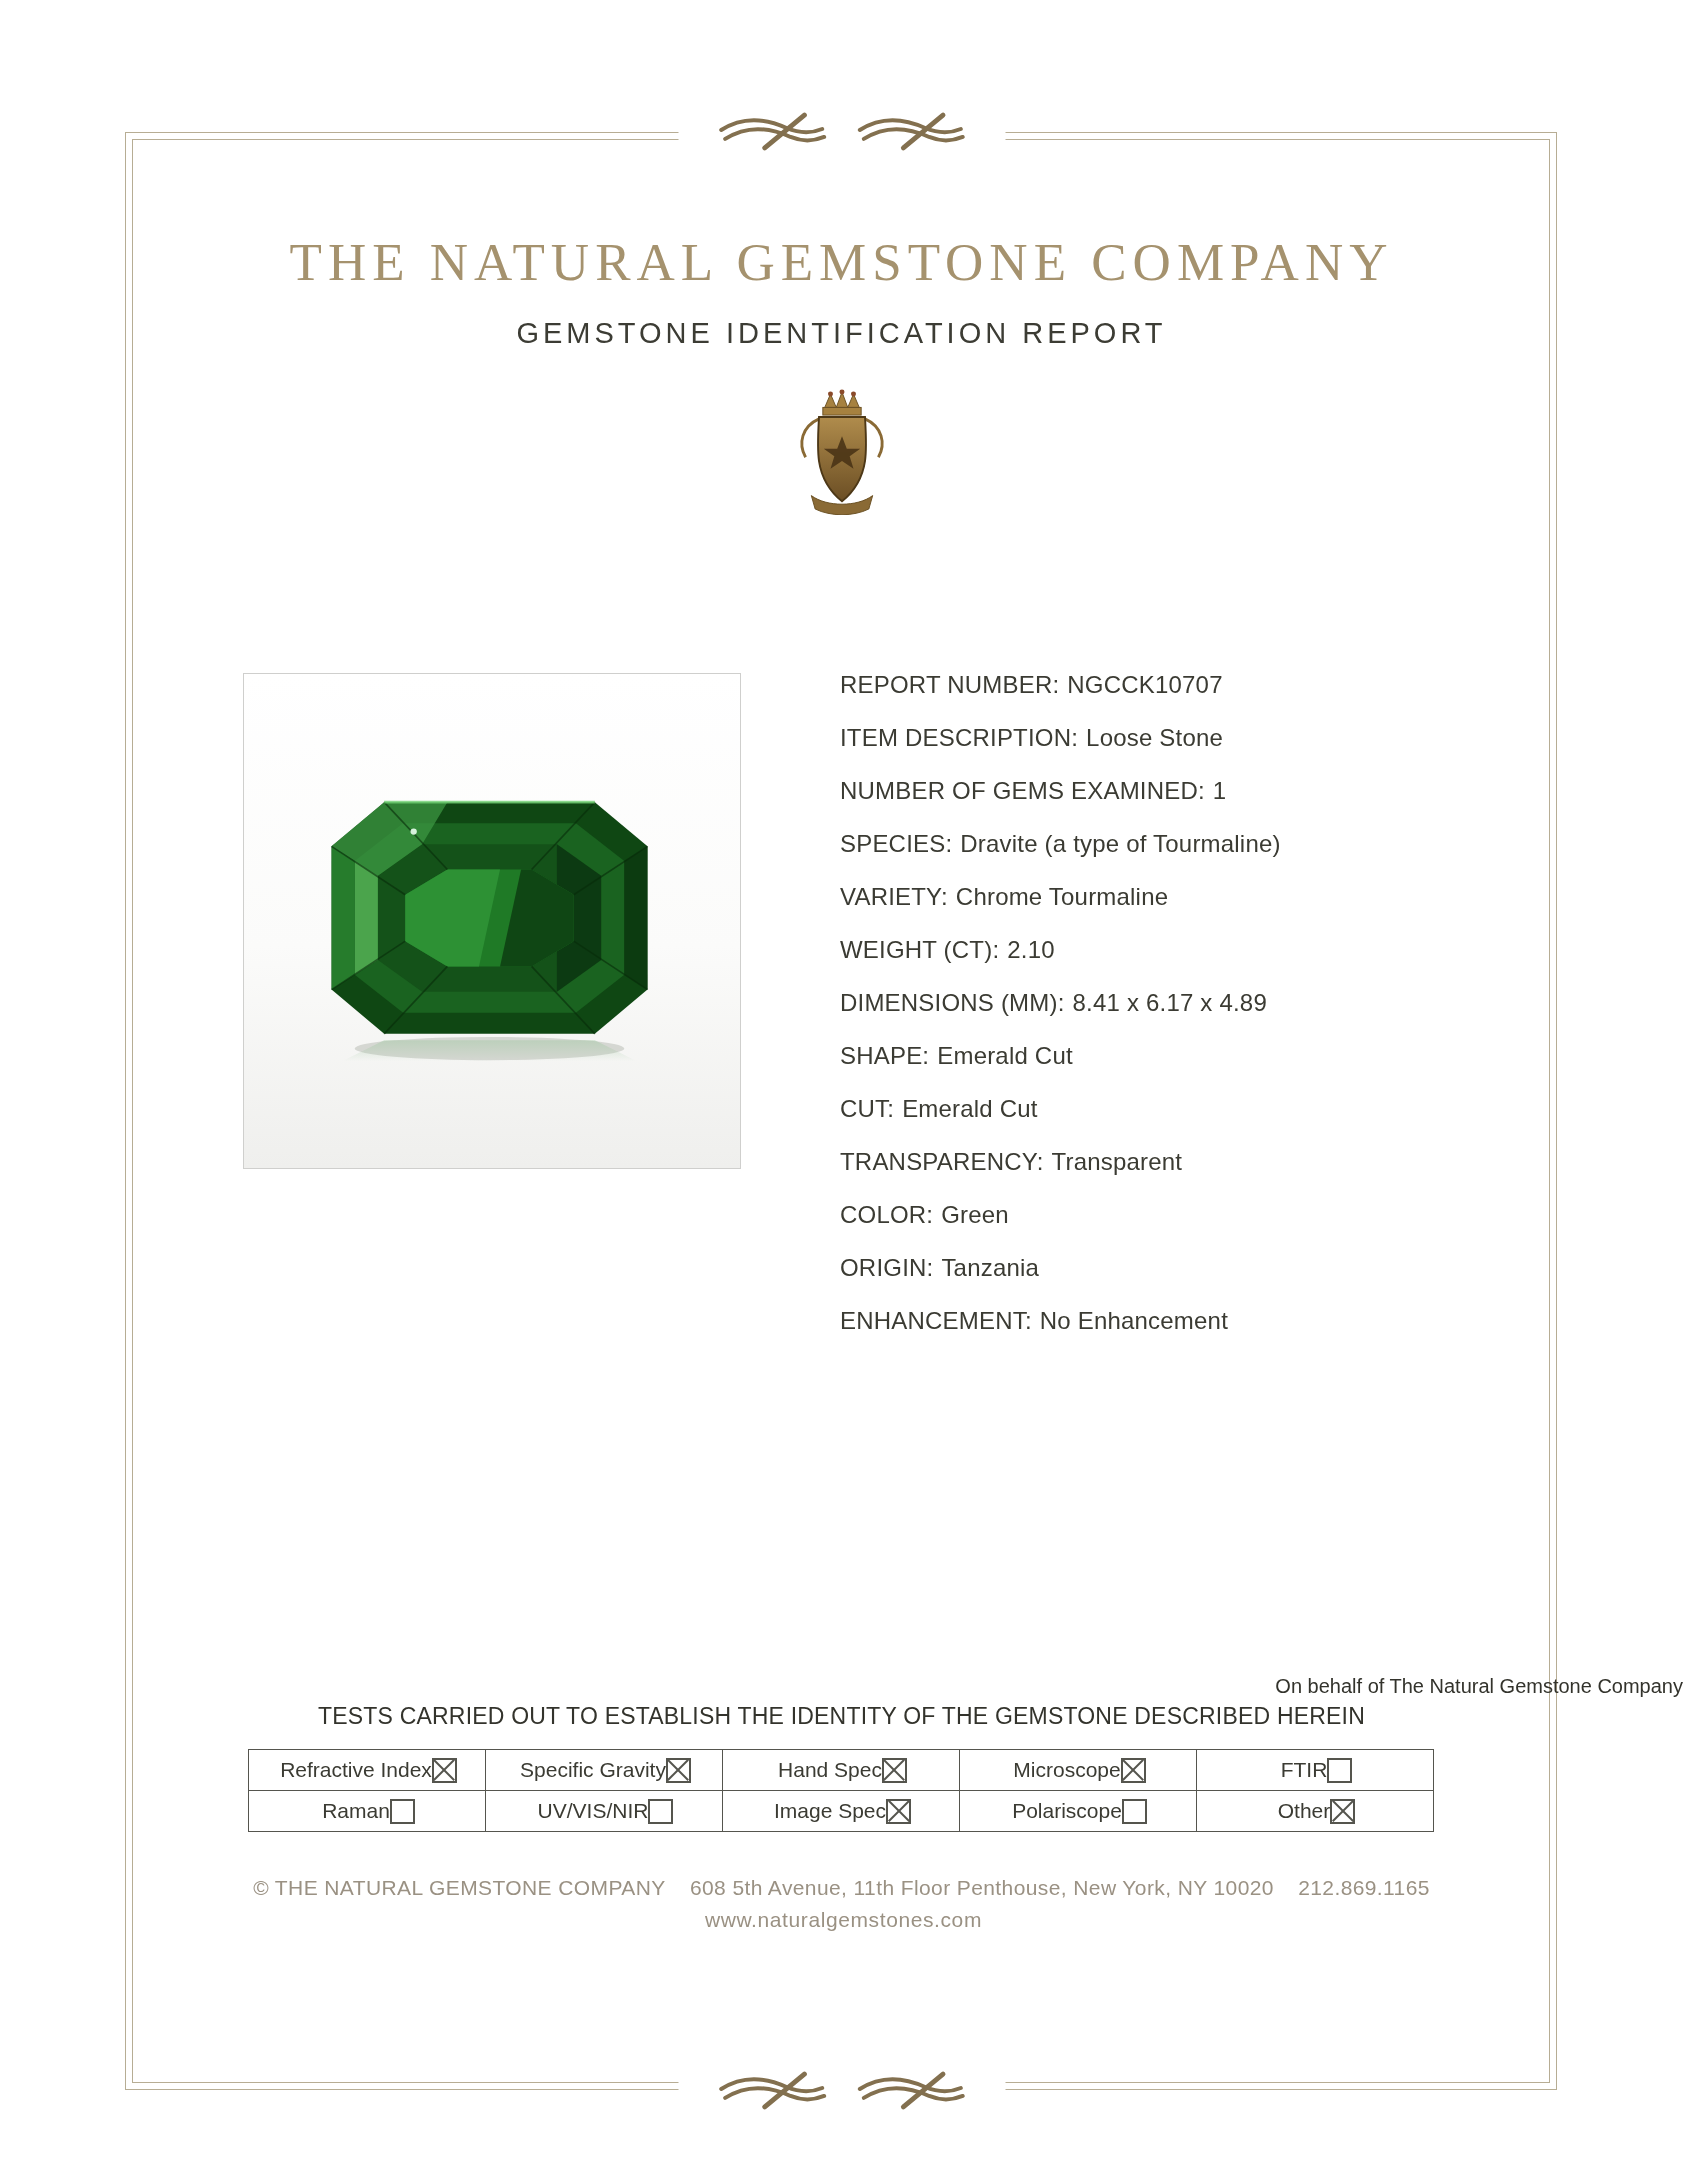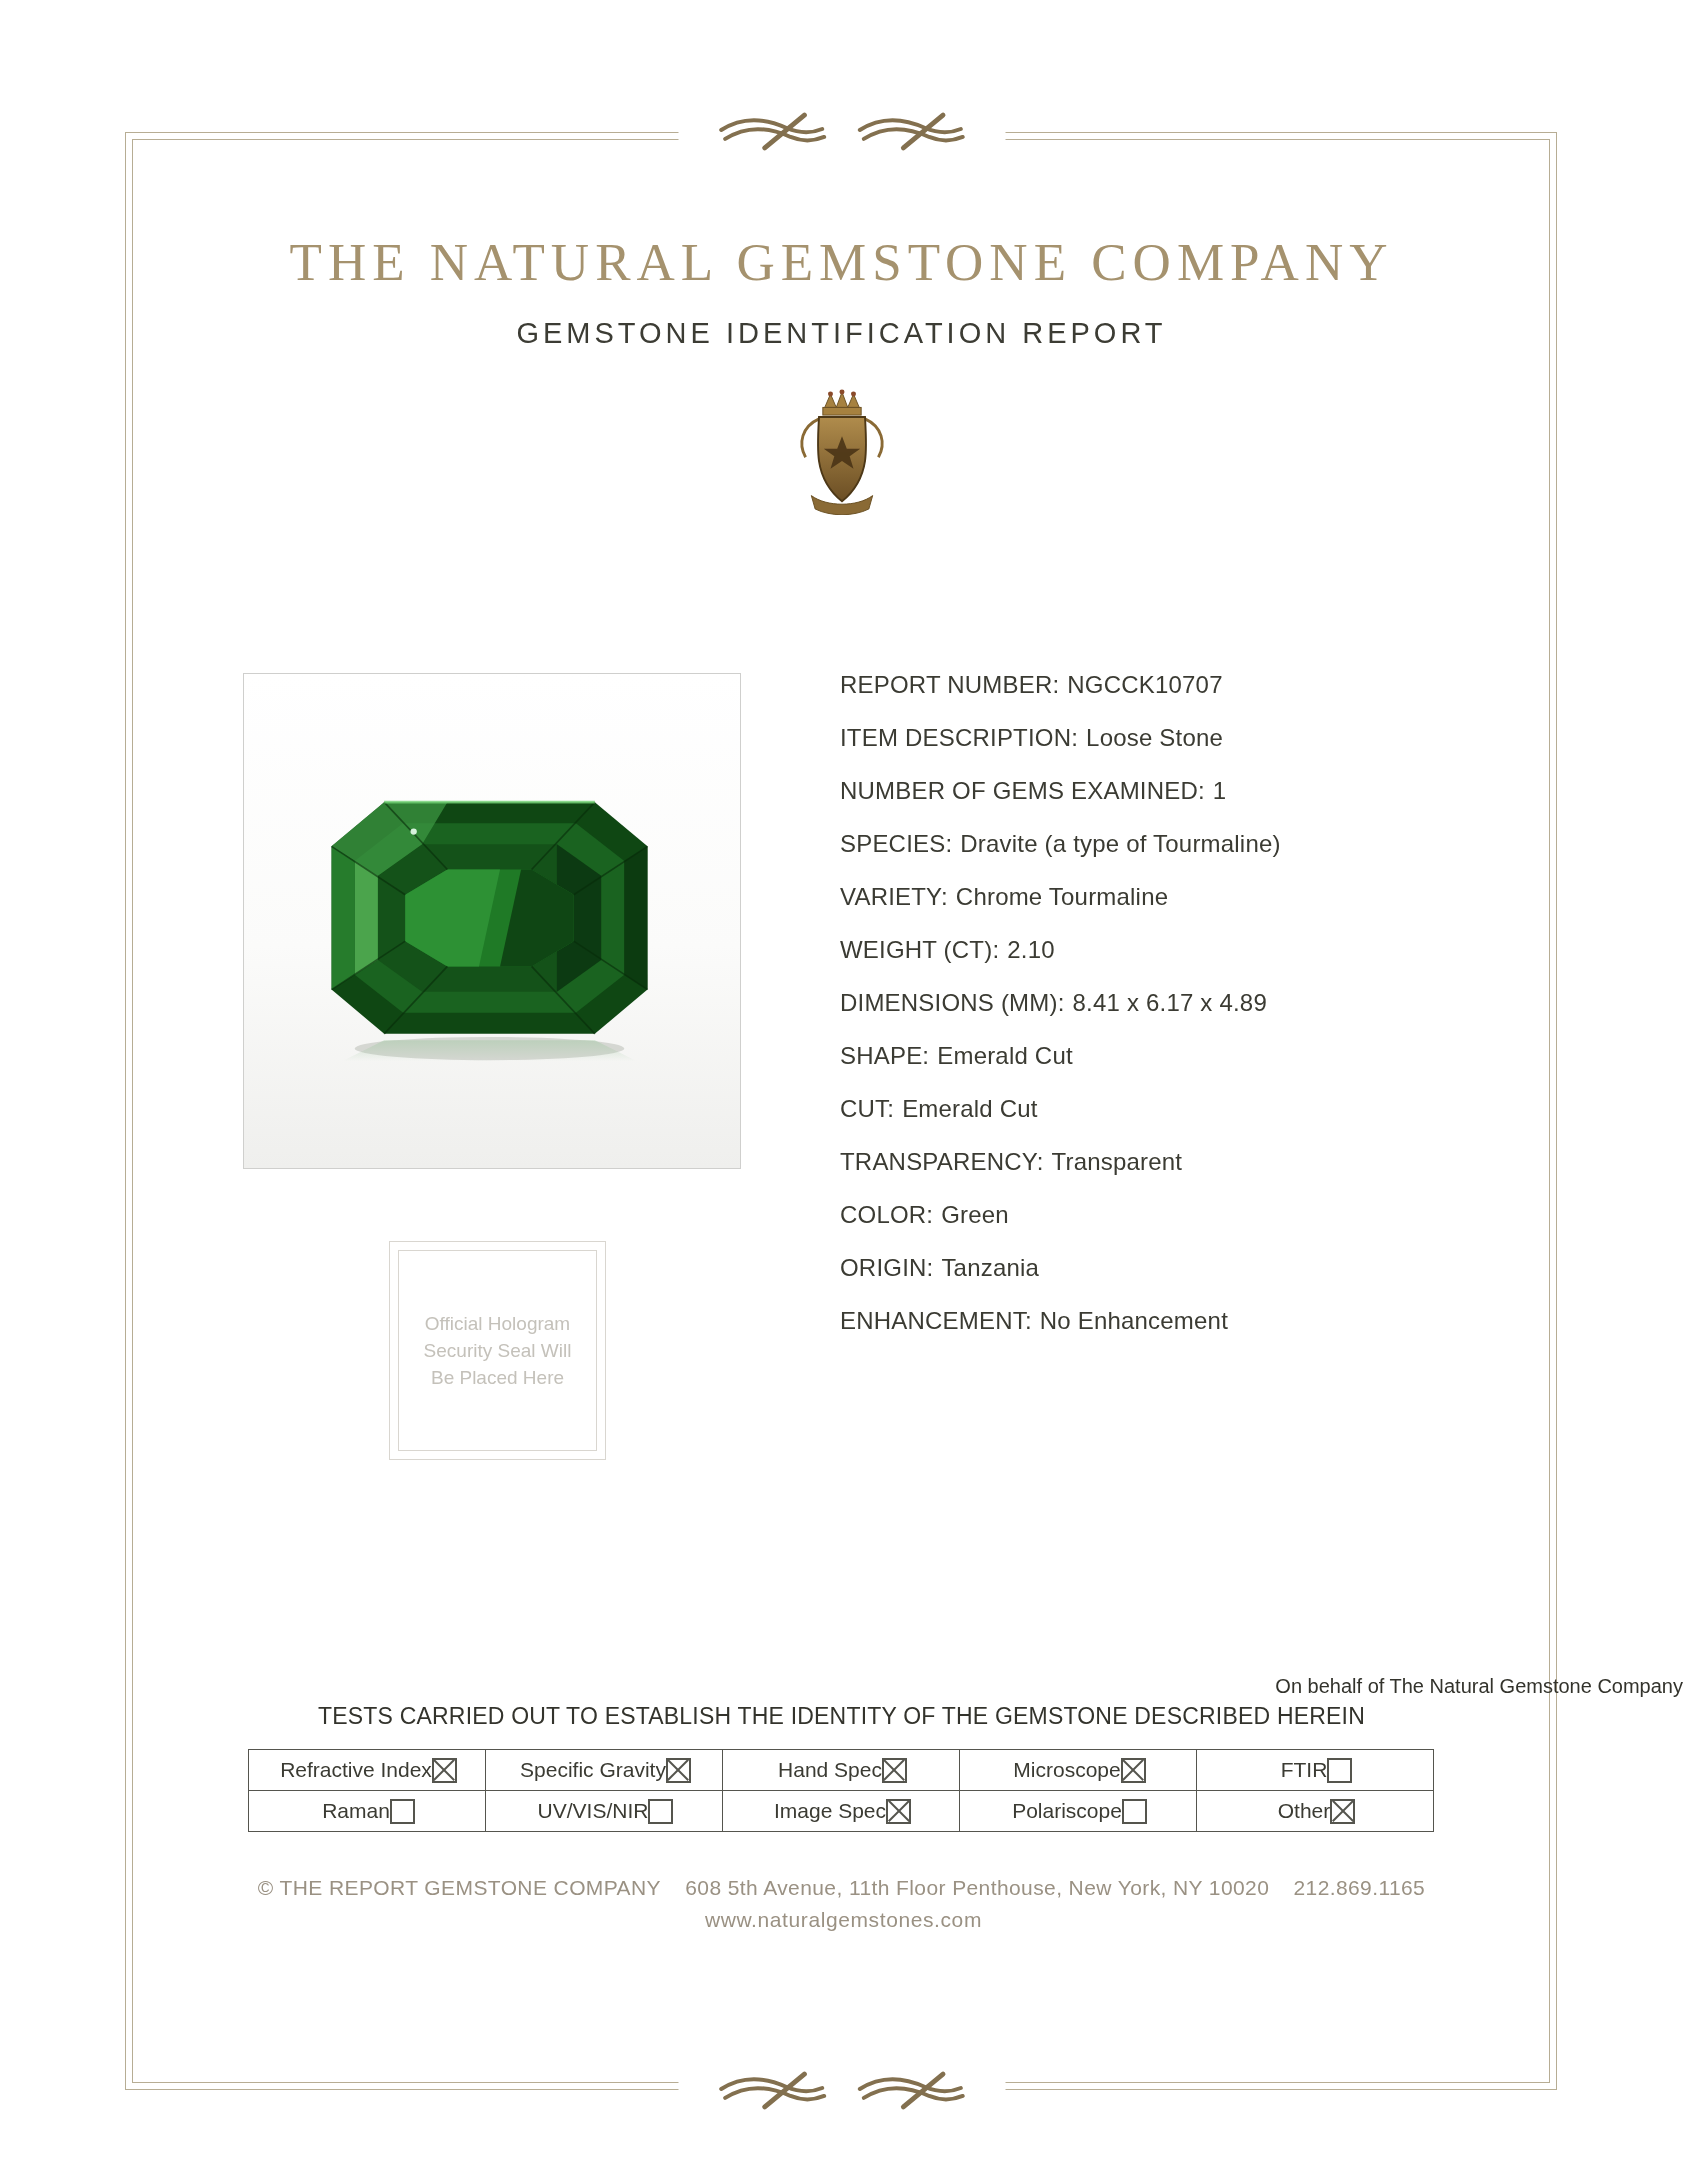--- a/index.html
+++ b/index.html
@@ -140,27 +140,20 @@
         <line x1="260" y1="240" x2="200" y2="176"></line>
           <line x1="60" y1="240" x2="120" y2="176"></line>
         <line x1="10" y1="198" x2="80" y2="152"></line>
           <line x1="10" y1="62" x2="80" y2="108"></line>
       </g>
       <polyline points="60,20 260,20" stroke="#6fcf72" stroke-width="2.5" opacity="0.8" fill="none"></polyline>
       <circle cx="88" cy="48" r="3" fill="#eafff0" opacity="0.9"></circle>
     </svg>
   </div>
 
-  <div class="holo-box">
-    <div class="holo-inner">
-      <div>Official Hologram</div>
-      <div>Security Seal Will</div>
-      <div>Be Placed Here</div>
-    </div>
-  </div>
 
   <div class="fields">
     <div class="field-row">
       <span class="flabel">REPORT NUMBER:</span>
       <span class="fvalue">NGCCK10707</span>
     </div>
     <div class="field-row">
       <span class="flabel">ITEM DESCRIPTION:</span>
       <span class="fvalue">Loose Stone</span>
     </div>
@@ -250,21 +243,21 @@
       <span>Polariscope</span>
       <span class="checkbox"></span>
     </div>
     <div class="test-cell">
       <span>Other</span>
       <span class="checkbox checked"></span>
     </div>
   </div>
 
   <div class="footer1">
-    <span>© THE REPORT GEMSTONE COMPANY</span>
+    <span>© THE NATURAL GEMSTONE COMPANY</span>
     <span>608 5th Avenue, 11th Floor Penthouse, New York, NY 10020</span>
     <span>212.869.1165</span>
   </div>
   <div class="footer2">www.naturalgemstones.com</div>
 
   <div class="ornament bottom">
     <svg viewBox="0 0 300 44" width="297" height="44">
       <g fill="none" stroke="#83704f" stroke-width="4" stroke-linecap="round">
         <path d="M28,20 C50,6 72,8 94,18 C106,23 118,24 130,19"></path>
         <path d="M32,29 C54,15 76,17 98,27 C110,32 120,32 132,27"></path>

